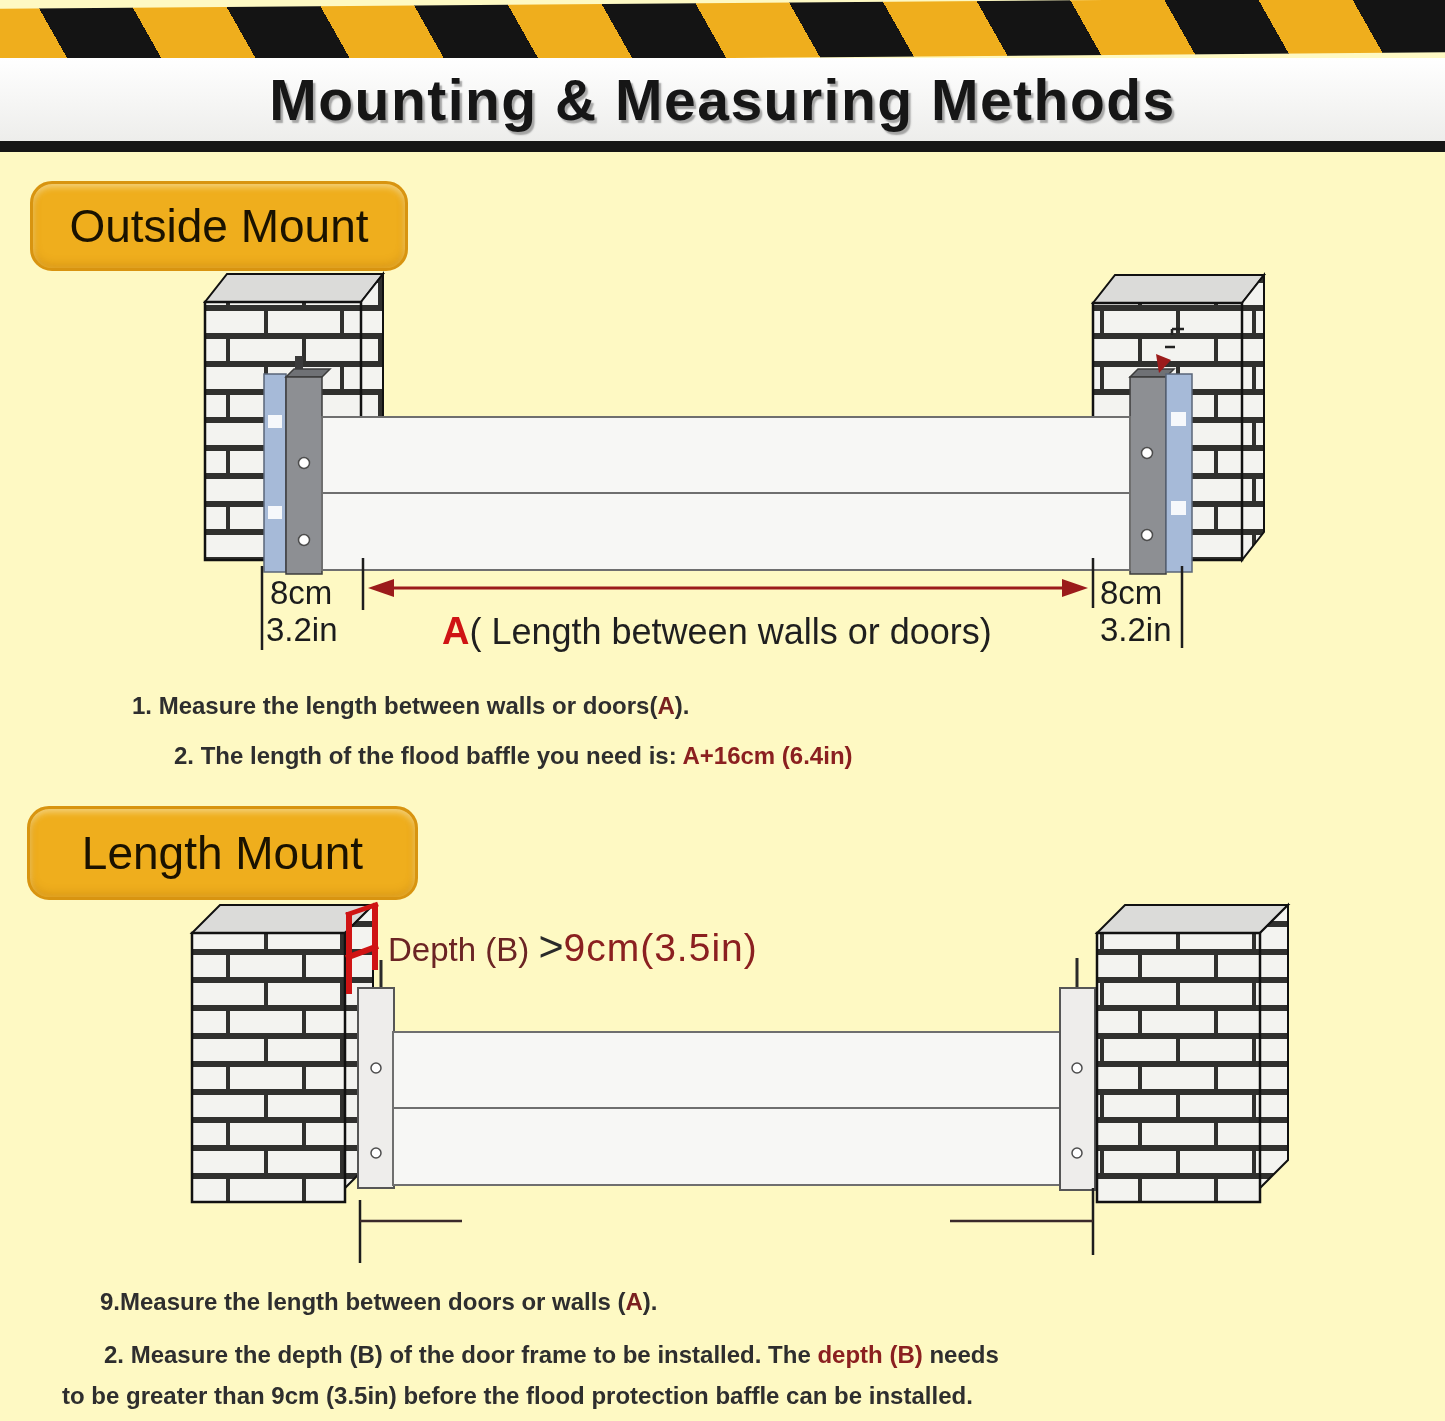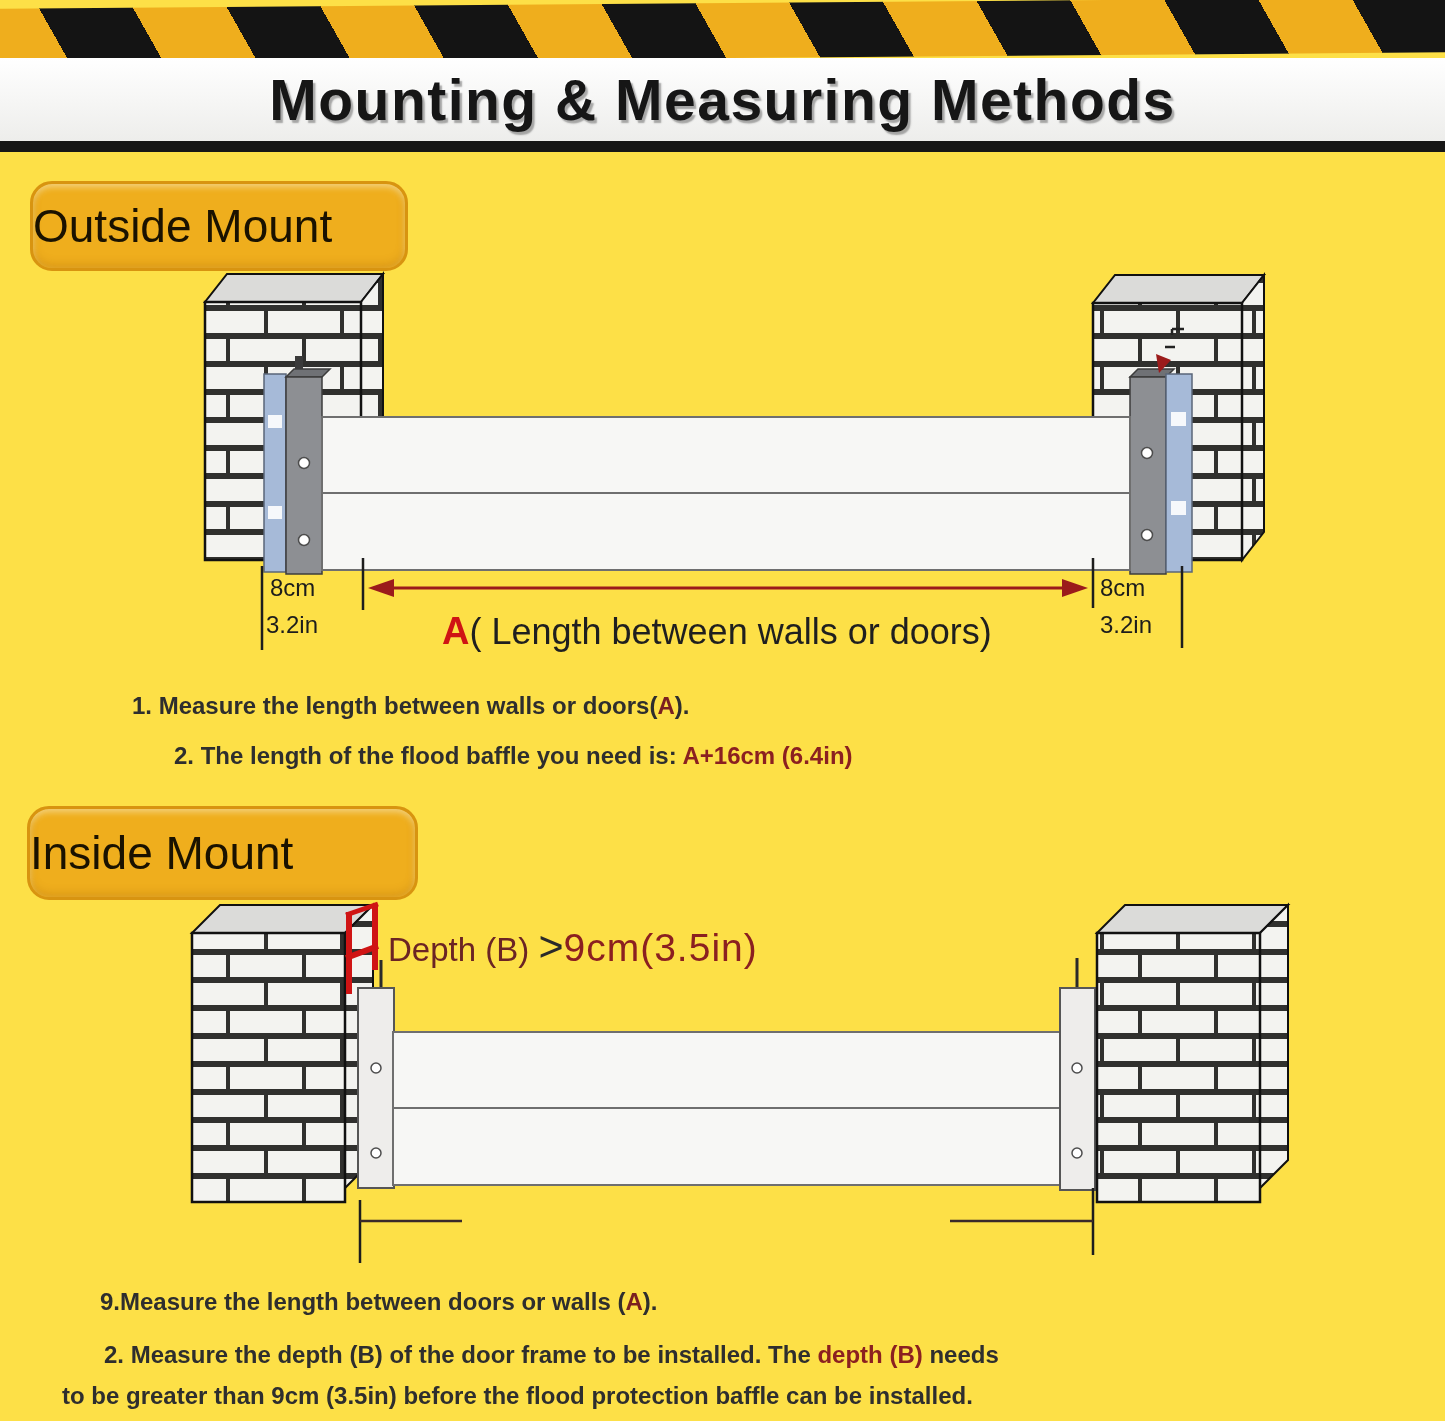--- a/index.html
+++ b/index.html
@@ -1,17 +1,17 @@
 <!DOCTYPE html>
 <html style="--accent-yellow: #efae1d; --caution-black: #141414; --seal-blue: #a6bad8; --bracket-gray: #8d8f93; --dim-red: #9b1b1b; --bright-red: #cf1414; --text-red: #8b2020;"><head>
 <meta charset="utf-8">
 <style>
   html,body { margin:0; padding:0; background:#ffffff; }
   .canvas {
-    position:relative; width:1445px; height:1421px; background:#fde047;
+    position:relative; width:1445px; height:1421px; background:#fef9c3;
     overflow:hidden; font-family:"Liberation Sans", sans-serif;
   }
   
   .caution-stripe {
     position:absolute; left:-24px; right:-24px; top:3px; height:55px;
     transform:rotate(-0.45deg);
     background:repeating-linear-gradient(61deg,
       var(--accent-yellow) 0 82px, var(--caution-black) 82px 164px);
   }
   .title-band {
@@ -20,21 +20,21 @@
     display:flex; align-items:center; justify-content:center;
   }
   .page-title {
     font-size:57px; font-weight:bold; letter-spacing:1.5px; color:#161616;
     text-shadow:2.5px 2.5px 1.5px rgba(90,90,90,.5), -1px -1px 0 rgba(255,255,255,.7);
     white-space:nowrap;
   }
   .title-bar { position:absolute; left:0; right:0; top:141px; height:11px; background:#161616; }
   
   .badge {
-    position:absolute; display:flex; align-items:center; 
+    position:absolute; display:flex; align-items:center; justify-content:center;
     background:var(--accent-yellow);
     border:3px solid #d89410; border-radius:22px;
     box-shadow:inset 0 -4px 8px rgba(160,90,0,.25), inset 0 3px 6px rgba(255,255,230,.5);
     color:#1a1200; font-size:46px; white-space:nowrap;
   }
   .badge-outside { left:30px; top:181px; width:372px; height:84px; }
   .badge-inside  { left:27px; top:806px; width:385px; height:88px; }
   
   .diagram-svg { position:absolute; left:0; top:0; width:1445px; height:1421px; }
   .brickface { stroke:#111; stroke-width:2.5; }
@@ -45,21 +45,21 @@
   .board     { fill:#f7f7f5; stroke:#6f6f6f; stroke-width:2; }
   .hole      { fill:#ffffff; stroke:#4d4d4d; stroke-width:1.5; }
   .seal-dot  { fill:#ffffff; opacity:.9; }
   .tick      { stroke:#1d1d1d; stroke-width:2.5; fill:none; }
   .dim-red   { stroke:var(--dim-red); stroke-width:3; fill:none; }
   .dim-red-fill { fill:var(--dim-red); }
   .depth-ind { stroke:var(--bright-red); fill:none; }
   .pin       { stroke:#2a2a2a; stroke-width:3; fill:none; }
   
   .txt { position:absolute; white-space:nowrap; color:#222; }
-  .t-offset { font-size:24px; color:#1c1c1c; }
+  .t-offset { font-size:33px; color:#1c1c1c; }
   .t-dim    { font-size:36px; color:#1f1f1f; }
   .t-dim .a-red { color:var(--bright-red); font-weight:bold; font-size:38px; }
   .t-step   { font-size:24px; color:#2e2e2e;font-weight:bold; }
   .t-step .red  { color:var(--text-red); }
   .t-step .a-sub { color:#7a2020; }
   .t-depth  { font-size:33px; color:#6b2424; }
   .t-depth .gt  { font-size:43px; color:#2a2a2a; }
   .t-depth .val { font-size:39px; color:var(--text-red); letter-spacing:1px; }
   .t-length { font-size:40px; color:#1f1f1f; }
   .t-length .a-red { color:#b22020; }
@@ -190,21 +190,21 @@
         <line x1="360" y1="1221" x2="462" y2="1221" stroke="#3a2a2a" stroke-width="2.5"></line>
         <line x1="950" y1="1221" x2="1093" y2="1221" stroke="#3a2a2a" stroke-width="2.5"></line>
       </g>
     </g>
   </svg>
 
   <div class="badge badge-outside">
     <span>Outside Mount</span>
   </div>
   <div class="badge badge-inside">
-    <span>Inside Mount</span>
+    <span>Length Mount</span>
   </div>
 
   <div class="txt t-offset" style="left:270px; top:574px;">8cm</div>
   <div class="txt t-offset" style="left:266px; top:611px;">3.2in</div>
   <div class="txt t-offset" style="left:1100px; top:574px;">8cm</div>
   <div class="txt t-offset" style="left:1100px; top:611px;">3.2in</div>
   <div class="txt t-dim" style="left:442px; top:610px;">
     <span class="a-red">A</span><span>( Length between walls or doors)</span>
   </div>
 

